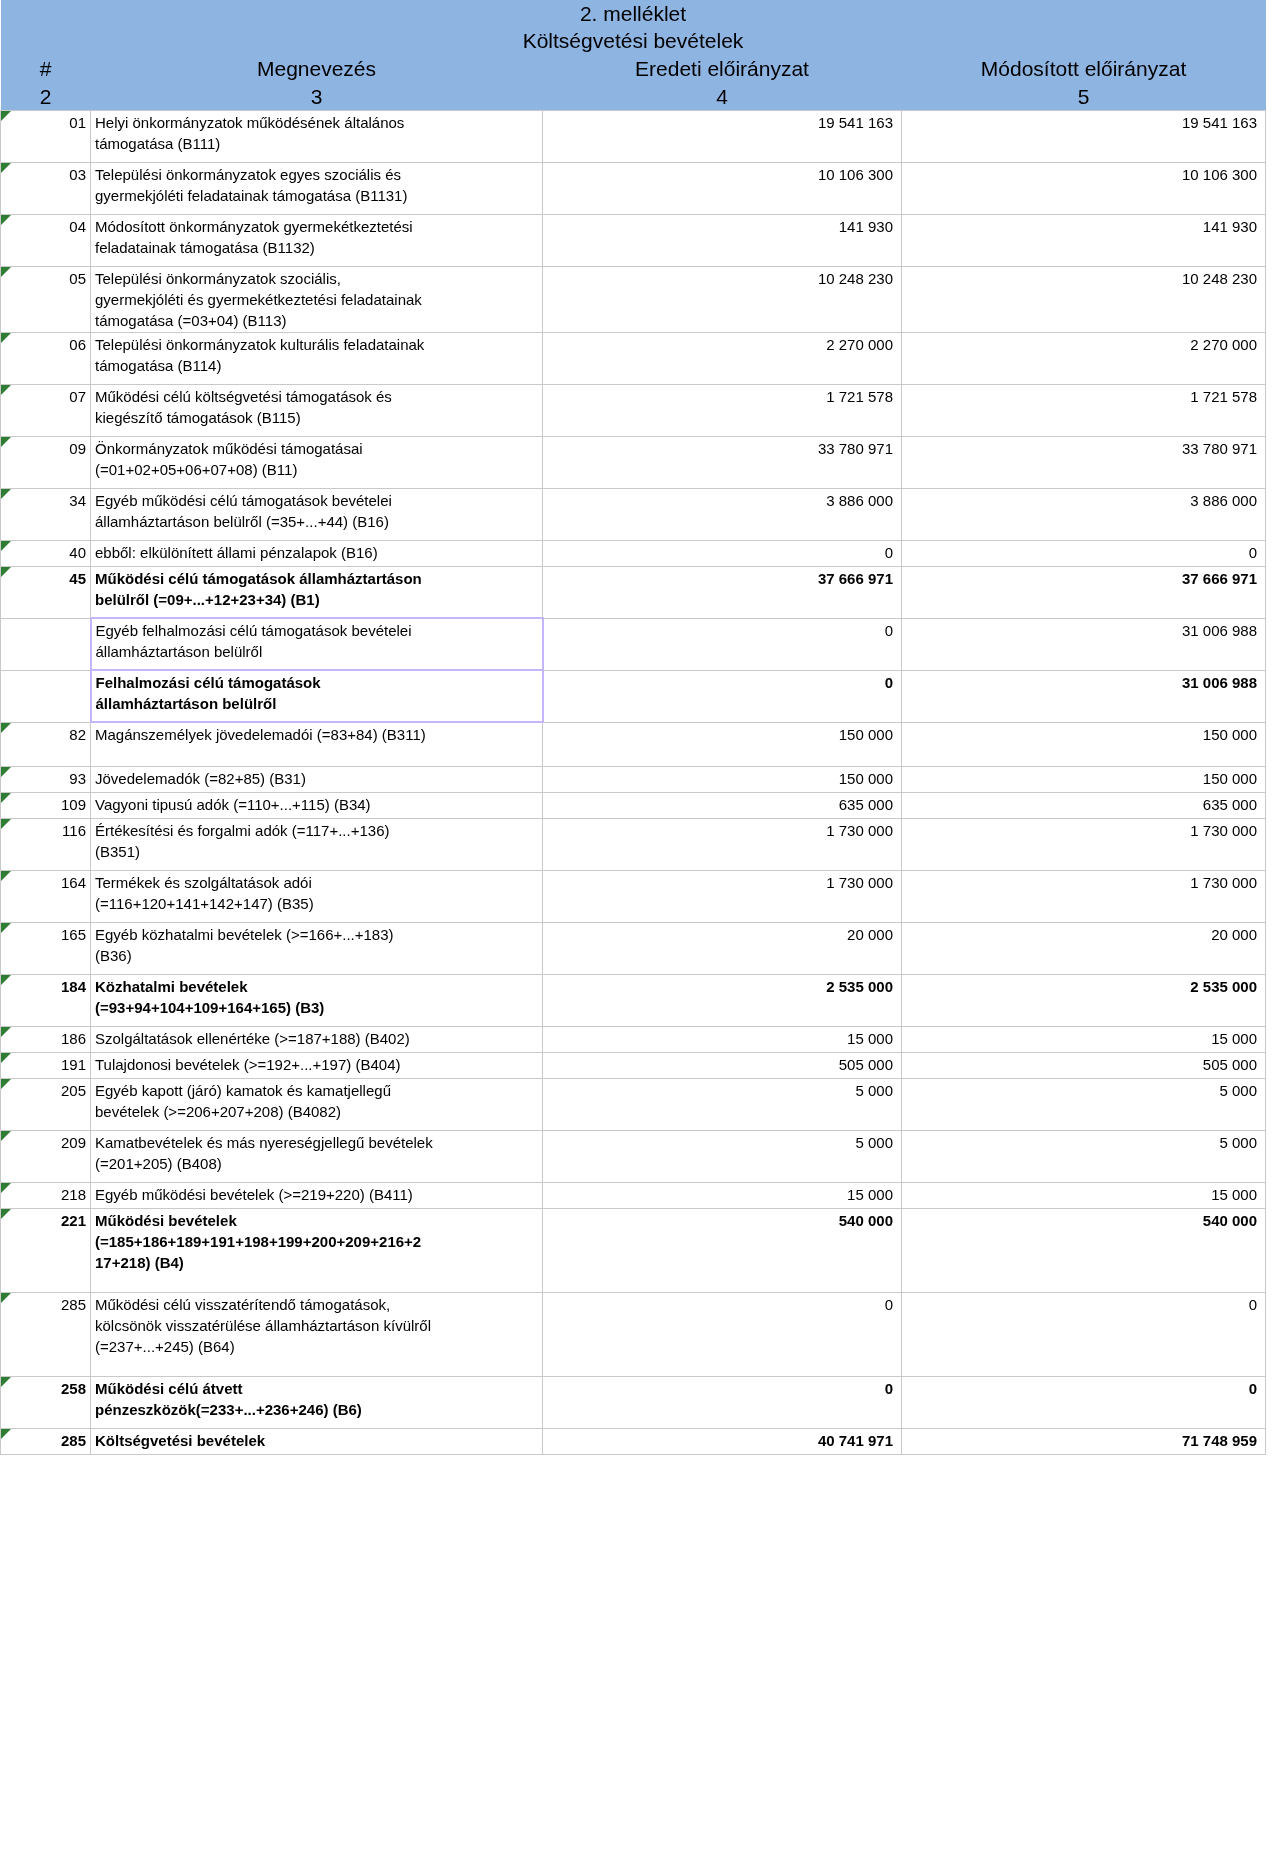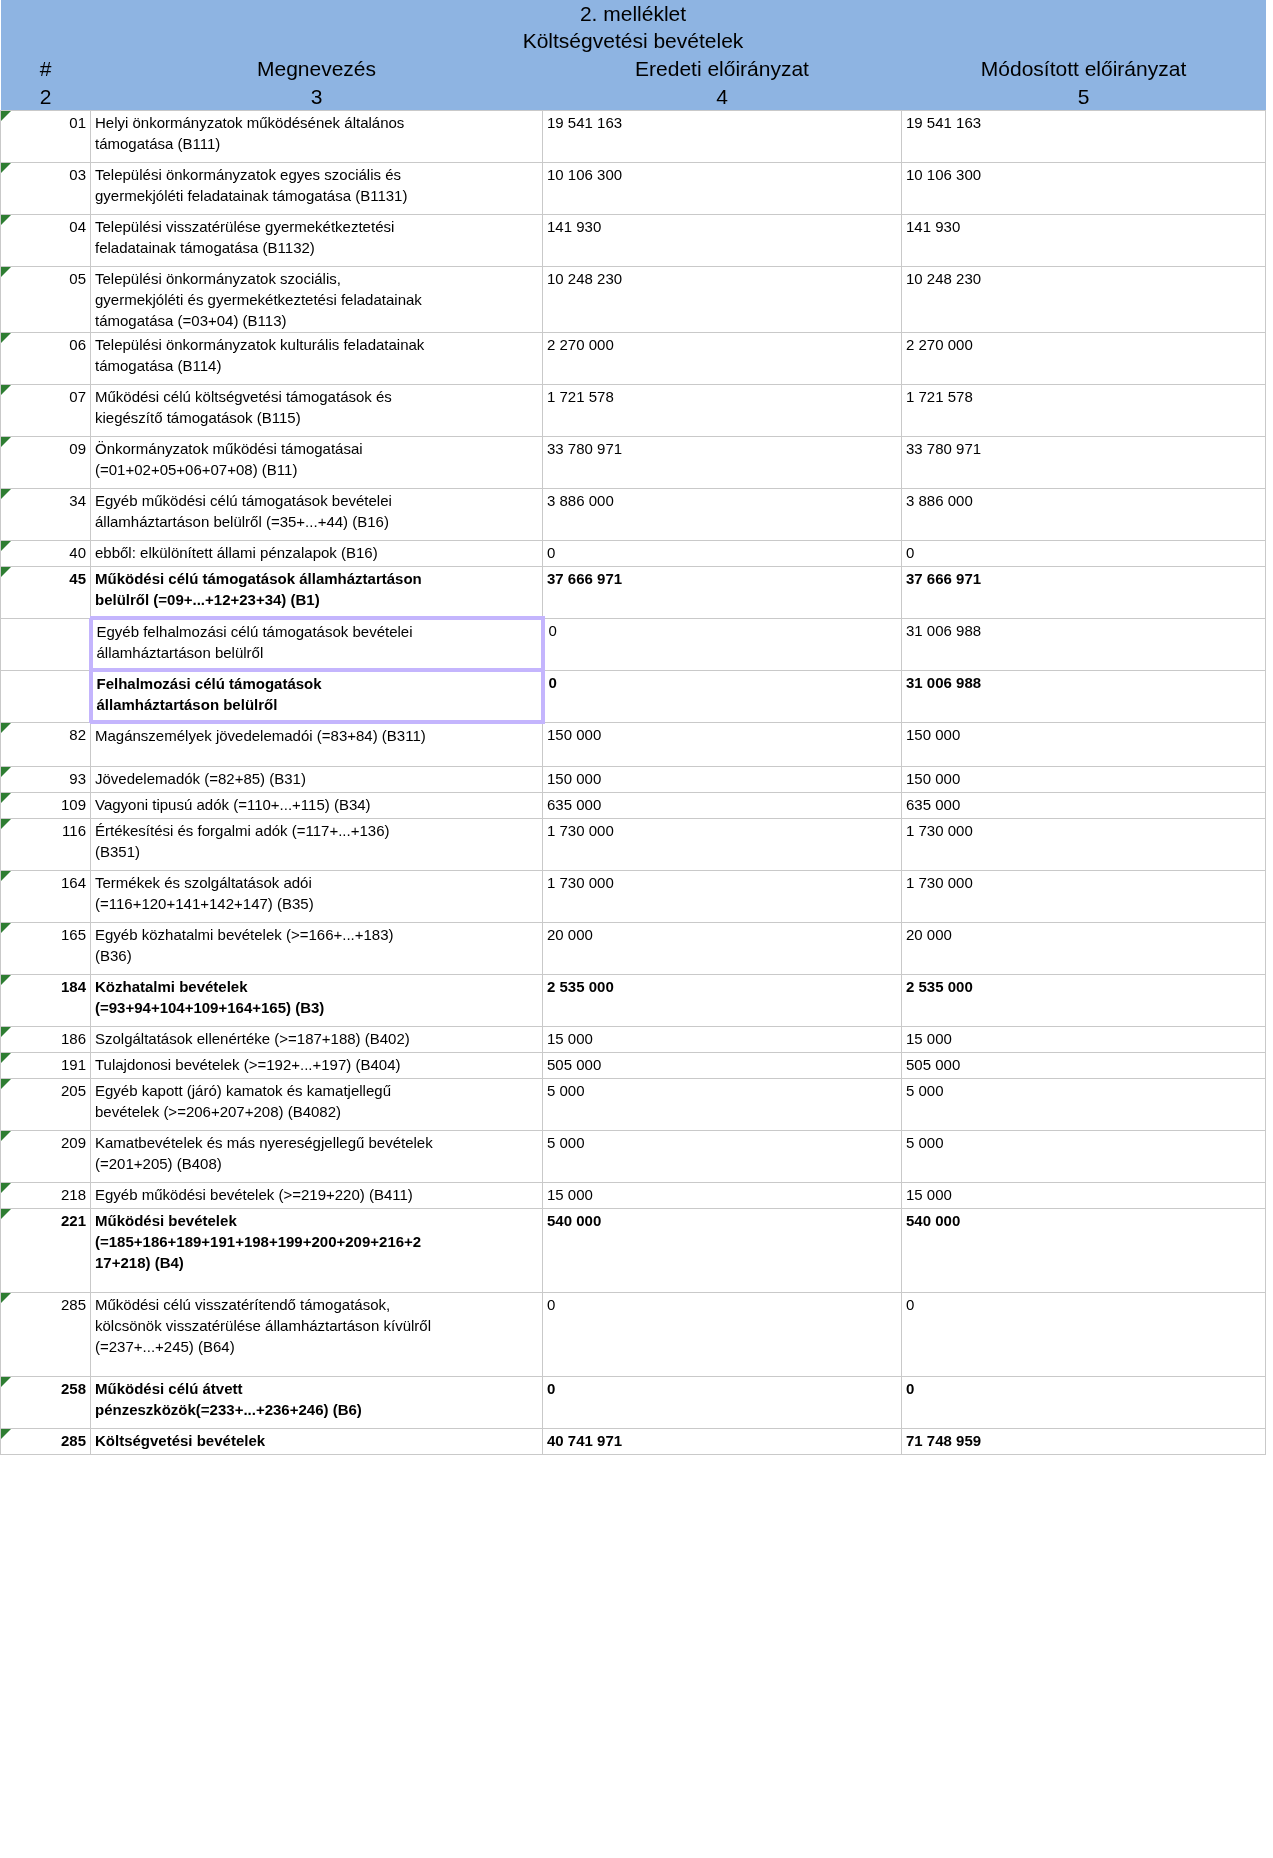--- a/index.html
+++ b/index.html
@@ -31,24 +31,24 @@
   tbody td{
     border:1px solid var(--grid);
     vertical-align:top;
     padding:1px 4px;
     font-size:15px;
     line-height:21px;
     background:#fff;
   }
   .c-num{text-align:right;position:relative;}
   .c-name span{white-space:pre-line;}
-  .c-val{text-align:left;padding-right:8px;}
+  .c-val{text-align:right;padding-right:8px;}
 
   tr.bold td{font-weight:bold;}
-  tr.boxed td.c-name{border:4px solid #c4b5fd;}
+  tr.boxed td.c-name{border:2px solid #c4b5fd;}
 
   
   tr.lines-1{height:26px;margin-left:32px;}
   tr.lines-2{height:52px;}
   tr.lines-3{height:64px;}
   tr.lines-1.spacer{height:44px;}
   tr.lines-3.spacer{height:84px;}
 
   
   .tri{
@@ -120,21 +120,21 @@
     <td class="c-val">
       <span>10 106 300</span>
     </td>
   </tr>
         <tr class="lines-2">
     <td class="c-num">
       <span class="tri"></span>
       <span>04</span>
     </td>
     <td class="c-name">
-      <span>Települési visszatérülése gyermekétkeztetési
+      <span>Módosított önkormányzatok gyermekétkeztetési
 feladatainak támogatása (B1132)</span>
     </td>
     <td class="c-val">
       <span>141 930</span>
     </td>
     <td class="c-val">
       <span>141 930</span>
     </td>
   </tr>
         <tr class="lines-3">

